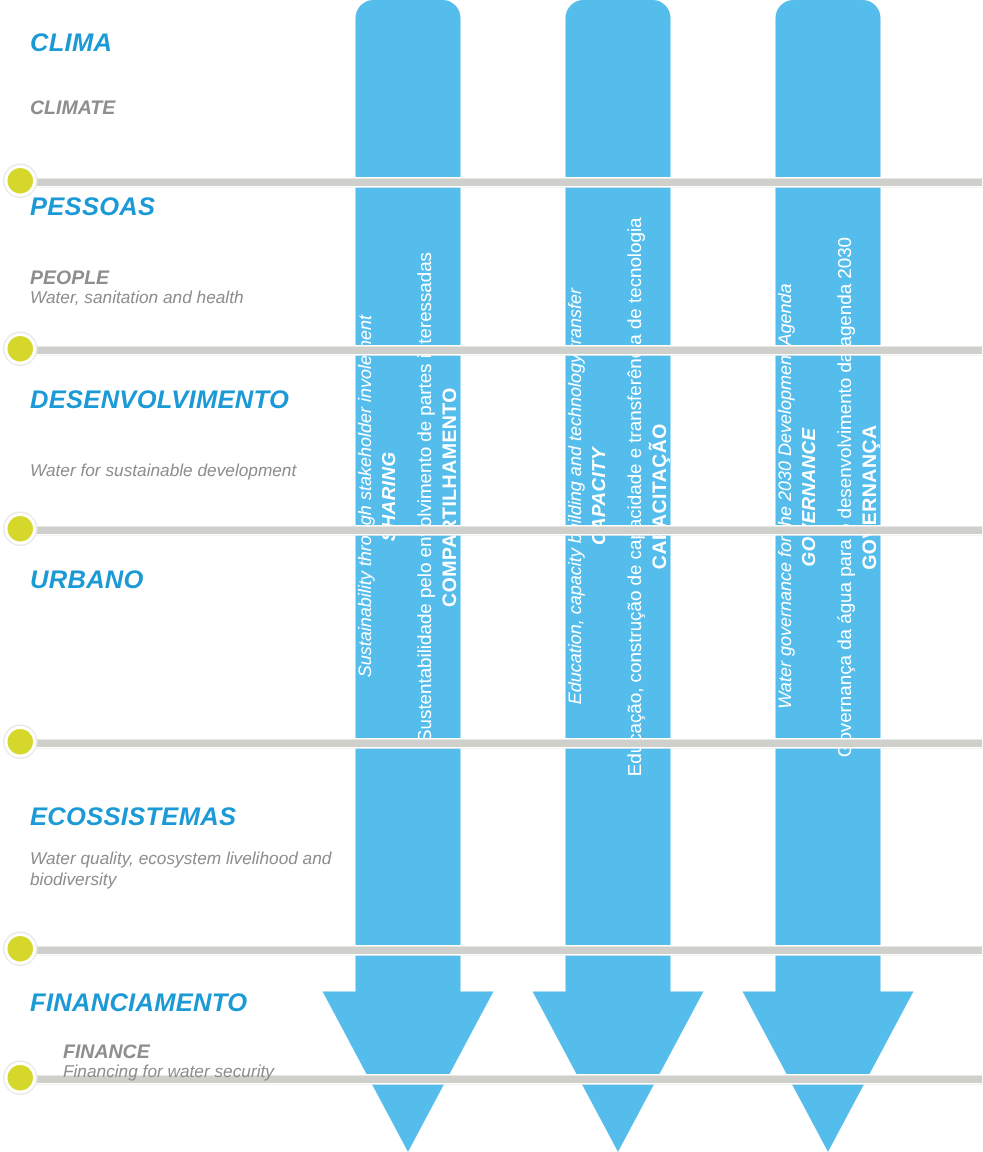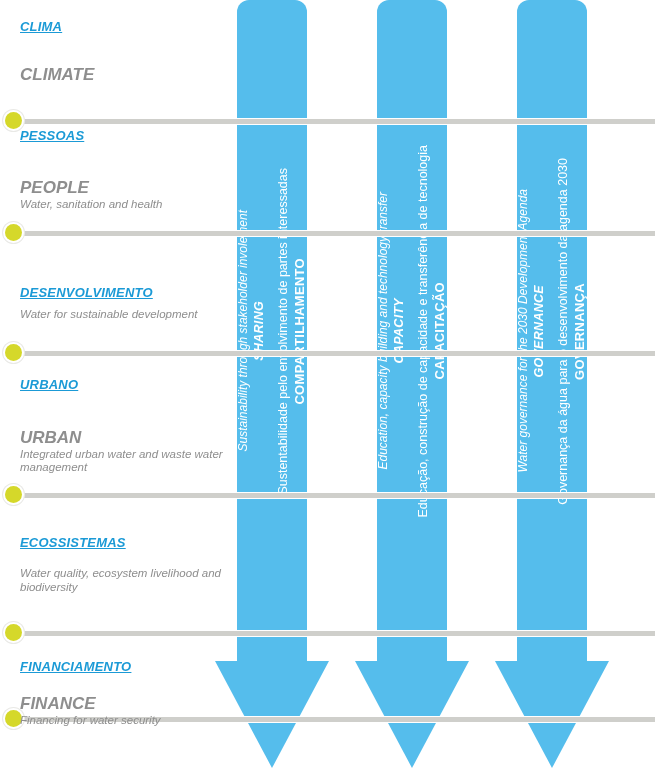--- a/index.html
+++ b/index.html
@@ -19,32 +19,31 @@
   
   .theme-block {
     position: absolute;
     left: 20px;
     width: 210px;
   }
   .theme-pt {
     color: #1b9ad6;
     font-weight: bold;
     font-style: italic;
-    font-size: 13px;
+    font-size: 17px;
     letter-spacing: 0.2px;
     line-height: 1.1;
     margin: 0 0 0 0;
     white-space: nowrap;
-    text-decoration: underline;
   }
   .theme-en {
     color: #8e8e8e;
     font-weight: bold;
     font-style: italic;
-    font-size: 17px;
+    font-size: 13px;
     line-height: 1.15;
     margin: 0;
   }
   .theme-desc {
     color: #8e8e8e;
     font-weight: normal;
     font-style: italic;
     font-size: 11.5px;
     line-height: 1.18;
     margin: 0;
@@ -222,43 +221,39 @@
   </div>
 
   <div class="theme-block" style="top:129px;">
     <p class="theme-pt">PESSOAS</p>
   </div>
   <div class="theme-block" style="top:178px;">
     <p class="theme-en">PEOPLE</p>
     <p class="theme-desc">Water, sanitation and health</p>
   </div>
 
-  <div class="theme-block" style="top:258px;margin-top:28px;">
+  <div class="theme-block" style="top:258px;">
     <p class="theme-pt">DESENVOLVIMENTO</p>
   </div>
   <div class="theme-block" style="top:308px;">
     <p class="theme-desc">Water for sustainable development</p>
   </div>
 
   <div class="theme-block" style="top:378px;">
     <p class="theme-pt">URBANO</p>
   </div>
-  <div class="theme-block" style="top:428px;">
-    <p class="theme-en">URBAN</p>
-    <p class="theme-desc">Integrated urban water and waste water management</p>
-  </div>
 
   <div class="theme-block" style="top:536px;">
     <p class="theme-pt">ECOSSISTEMAS</p>
   </div>
   <div class="theme-block" style="top:567px;">
     <p class="theme-desc">Water quality, ecosystem livelihood and biodiversity</p>
   </div>
 
   <div class="theme-block" style="top:660px;">
     <p class="theme-pt">FINANCIAMENTO</p>
   </div>
-  <div class="theme-block" style="top:694px;">
+  <div class="theme-block" style="top:694px;margin-left:22px;">
     <p class="theme-en">FINANCE</p>
     <p class="theme-desc">Financing for water security</p>
   </div>
 
 </div>
 
 </body></html>

